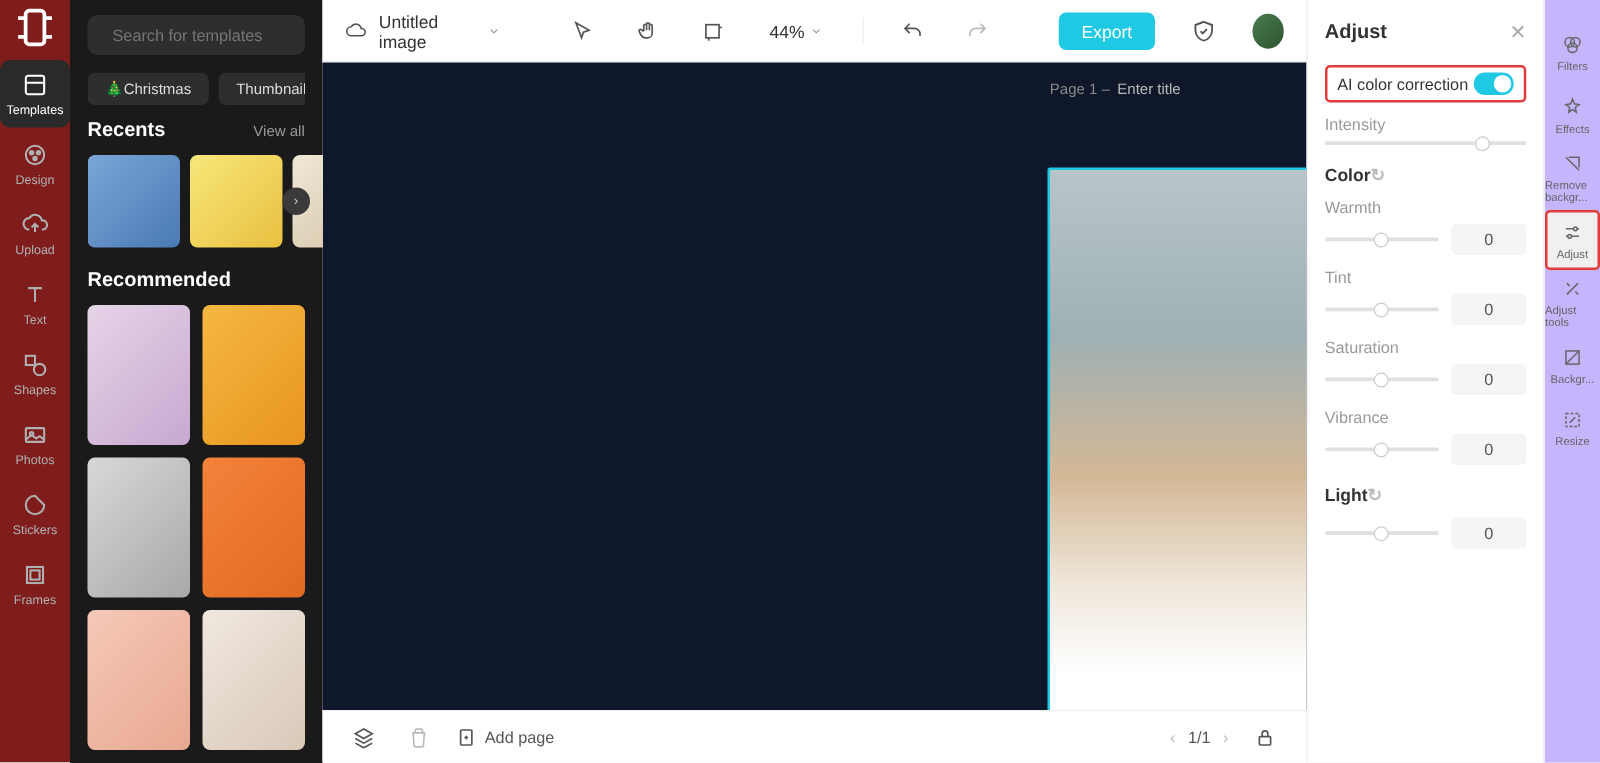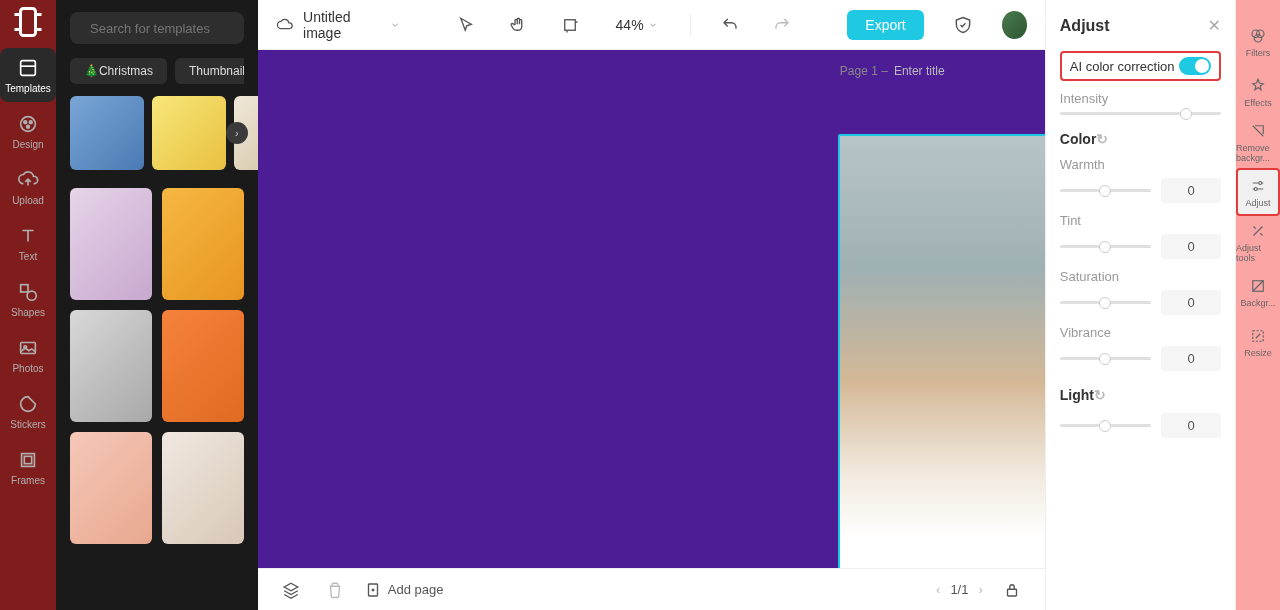--- a/index.html
+++ b/index.html
@@ -63,21 +63,21 @@
       width: 30px; height: 30px; display: flex; align-items: center; justify-content: center;
       border-radius: 6px; cursor: pointer; color: #555;
     }
     .zoom { font-size: 14px; color: #333; display: flex; align-items: center; gap: 4px; padding: 0 6px; }
     .export-btn {
       background: #1fc8e3; color: #fff; padding: 7px 18px; border-radius: 6px;
       font-size: 14px; font-weight: 500; cursor: pointer;
     }
     .avatar { width: 28px; height: 28px; border-radius: 50%; background: linear-gradient(135deg, #4a7c4e, #2d5530); }
     
-    .canvas-body { flex: 1; position: relative; background: #4c1d95; overflow: hidden; }
+    .canvas-body { flex: 1; position: relative; background: #0f172a; overflow: hidden; }
     .page-label {
       position: absolute; top: 14px; left: 582px; font-size: 12px; color: #888;
       display: flex; gap: 6px;
     }
     .page-label .enter { color: #bbb; }
     
     .canvas-image {
       position: absolute; top: 84px; left: 580px; width: 384px; height: 450px;
       border: 2px solid #1fc8e3;
       background: linear-gradient(180deg, #b8c5c8 0%, #9fb0b3 30%, #d4b896 55%, #f0e8dc 75%, #ffffff 90%);
@@ -127,21 +127,21 @@
       padding: 5px 0; font-size: 13px; color: #555;
     }
     .group-head {
       display: flex; justify-content: flex-start; align-items: center;
       margin-top: 16px; margin-bottom: 10px; font-weight: 600; font-size: 14px;
     }
     .reset-icon { color: #bbb; cursor: pointer; }
     
     
     .sidebar-right {
-      width: 56px; background: #fca5a5; border-left: 1px solid #eee; display: flex;
+      width: 56px; background: #c4b5fd; border-left: 1px solid #eee; display: flex;
       flex-direction: column; align-items: center; padding-top: 18px; gap: 2px;
     }
     .rtool {
       width: 44px; height: 48px; display: flex; flex-direction: column; align-items: center;
       justify-content: center; gap: 3px; font-size: 9px; color: #666; cursor: pointer;
       border-radius: 6px;
     }
     .rtool.active { background: #f0f0f0; }
     .rtool.highlight { border: 2px solid #e23b3b; border-radius: 4px; }
     .rtool svg { width: 18px; height: 18px; }
@@ -222,25 +222,32 @@
           <circle cx="10" cy="10" r="6"></circle>
           <path d="M20 20l-5-5"></path>
         </svg>
       <input placeholder="Search for templates" style="">
     </div>
     <div class="chips">
       <div class="chip">🎄Christmas</div>
       <div class="chip">Thumbnails</div>
       <div class="chip">Prod</div>
     </div>
+    <div class="section-head">
+      <span class="section-title">Recents</span>
+      <span class="view-all">View all</span>
+    </div>
     <div class="thumb-row">
       <div class="thumb" style="background:linear-gradient(135deg,#7aa6d6,#4a7ab5)"></div>
       <div class="thumb" style="background:linear-gradient(135deg,#f8e77a,#e8c040)"></div>
       <div class="thumb" style="background:linear-gradient(135deg,#f0e8d8,#d0c0a0)"></div>
       <div class="scroll-btn">›</div>
+    </div>
+    <div class="section-head">
+      <span class="section-title">Recommended</span>
     </div>
     <div class="grid">
       <div class="card" style="background:linear-gradient(135deg,#e6d4e8,#c8a8d0)"></div>
       <div class="card" style="background:linear-gradient(135deg,#f5b843,#e89520)"></div>
       <div class="card" style="background:linear-gradient(135deg,#d8d8d8,#a8a8a8)"></div>
       <div class="card" style="background:linear-gradient(135deg,#f5823c,#e06a20)"></div>
       <div class="card" style="background:linear-gradient(135deg,#f5c8b8,#e8a890)"></div>
       <div class="card" style="background:linear-gradient(135deg,#f0e8e0,#d8c8b8)"></div>
     </div>
   </div>

